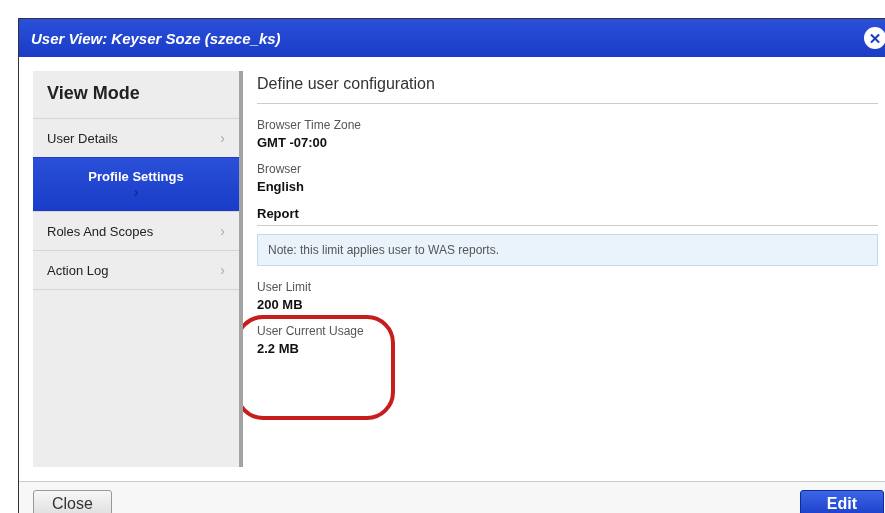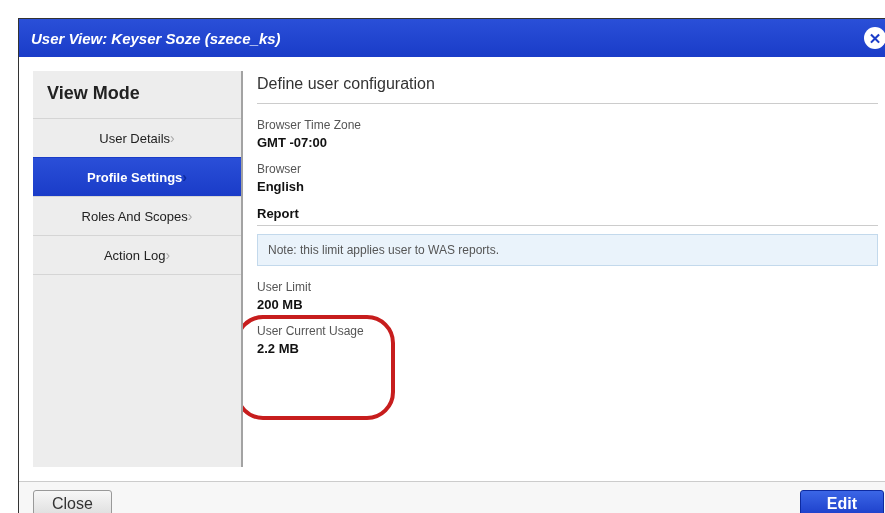--- a/index.html
+++ b/index.html
@@ -43,47 +43,48 @@
     }
     .body {
       flex: 1;
       display: flex;
       background: #fff;
       overflow: hidden;
     }
     .sidebar {
       width: 210px;
       background: #ededed;
-      border-right: 2px solid #a3a3a3;
+      border-right: 4px solid #a3a3a3;
       margin: 14px 0 14px 14px;
       display: flex;
       flex-direction: column;
     }
     .sidebar-header {
       font-size: 18px;
       font-weight: bold;
       color: #222;
       padding: 12px 14px 14px 14px;
     }
     .sidebar-item {
       display: flex;
       align-items: center;
-      justify-content: center;
+      justify-content: space-between;
       padding: 11px 14px;
       font-size: 13px;
       color: #222;
       border-top: 1px solid #d5d5d5;
       cursor: pointer;
       background: #ededed;
     }
     .sidebar-item.active {
       background: linear-gradient(to bottom, #2a4fd8 0%, #1a3cc8 100%);
       color: #fff;
       font-weight: bold;
       border-top: 1px solid #1a3cc8;
+      flex-direction: column;
     }
     .sidebar-item .chevron {
       color: #aaa;
       font-size: 14px;
     }
     .sidebar-item.active .chevron { color: #0d2aa0; }
     .sidebar-item:last-child { border-bottom: 1px solid #d5d5d5; }
     .main {
       flex: 1;
       padding: 18px 20px 10px 14px;

